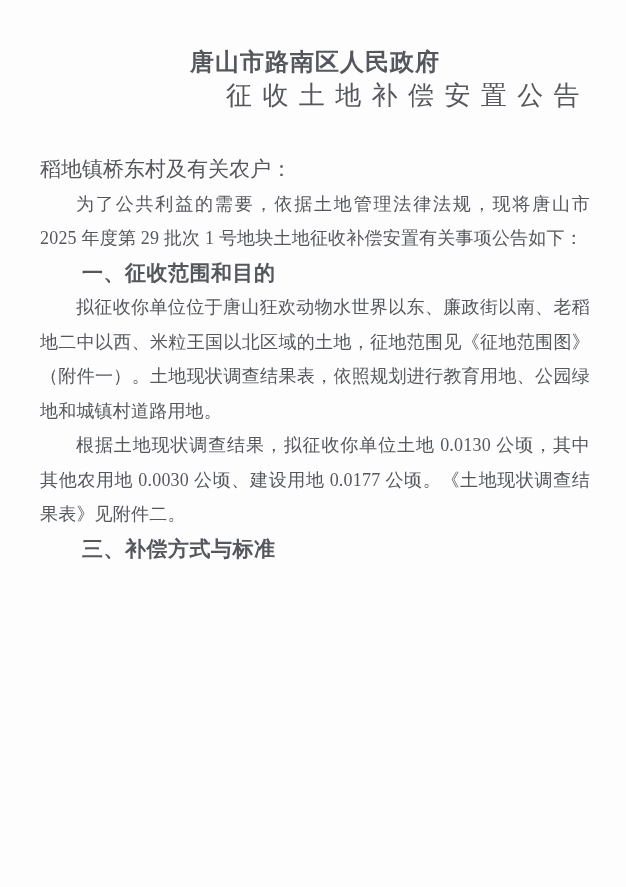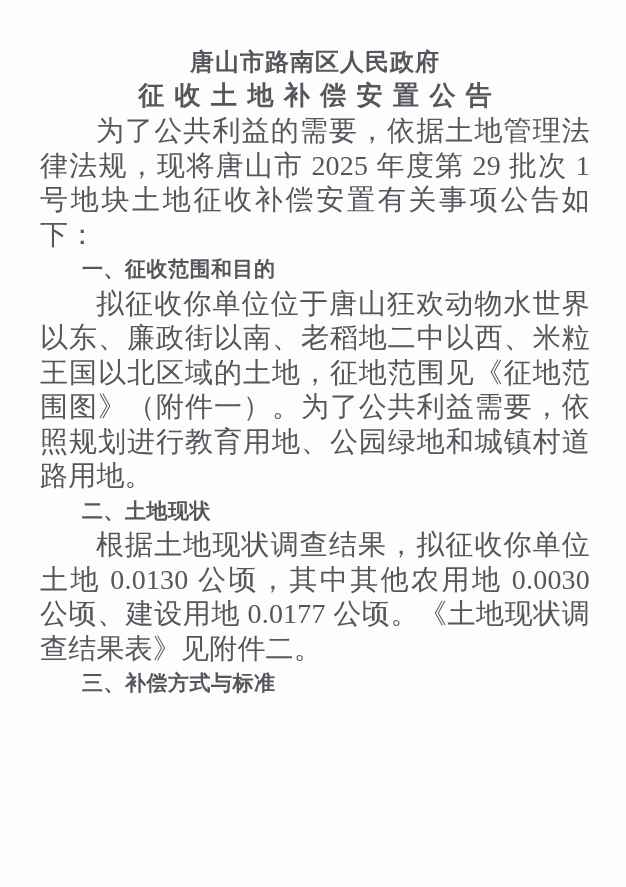--- a/index.html
+++ b/index.html
@@ -28,36 +28,36 @@
     margin: 0;
     text-align: center;
     font-size: 24px;
     line-height: 32px;
     font-weight: bold;
     letter-spacing: 1px;
     white-space: nowrap;
   }
   .announcement-title {
     margin: 0;
-    text-align: center;
+    text-align: right;
     font-size: 26px;
     line-height: 36px;
-    font-weight: bold;
+    font-weight: normal;
     letter-spacing: 0.40em;
     text-indent: 0.40em; 
     white-space: nowrap;
   }
   .salutation {
     margin: 38px 0 0 0;
     font-size: 21px;
     line-height: 34.5px;
   }
   .para {
     margin: 0;
-    font-size: 28px;
+    font-size: 18px;
     line-height: 34.5px;
     text-align: justify;
     text-indent: 2em;
     letter-spacing: 0.2px;
   }
   .section-heading {
     margin: 0;
     font-size: 21px;
     line-height: 34.5px;
     font-weight: bold;
@@ -68,27 +68,27 @@
 </style>
 </head>
 <body>
 
 <div class="doc">
 
   <h1 class="authority-title">唐山市路南区人民政府</h1>
 
   <h2 class="announcement-title">征收土地补偿安置公告</h2>
 
+  <p class="salutation">稻地镇桥东村及有关农户：</p>
 
   <p class="para">为了公共利益的需要，依据土地管理法律法规，现将唐山市 2025 年度第 29 批次 1 号地块土地征收补偿安置有关事项公告如下：</p>
 
   <p class="section-heading">一、征收范围和目的</p>
 
-  <p class="para">拟征收你单位位于唐山狂欢动物水世界以东、廉政街以南、老稻地二中以西、米粒王国以北区域的土地，征地范围见《征地范围图》（附件一）。为了公共利益需要，依照规划进行教育用地、公园绿地和城镇村道路用地。</p>
+  <p class="para">拟征收你单位位于唐山狂欢动物水世界以东、廉政街以南、老稻地二中以西、米粒王国以北区域的土地，征地范围见《征地范围图》（附件一）。土地现状调查结果表，依照规划进行教育用地、公园绿地和城镇村道路用地。</p>
 
-  <p class="section-heading">二、土地现状</p>
 
   <p class="para">根据土地现状调查结果，拟征收你单位土地 0.0130 公顷，其中其他农用地 0.0030 公顷、建设用地 0.0177 公顷。《土地现状调查结果表》见附件二。</p>
 
   <p class="section-heading">三、补偿方式与标准</p>
 
 
 </div>
 
 </body></html>

